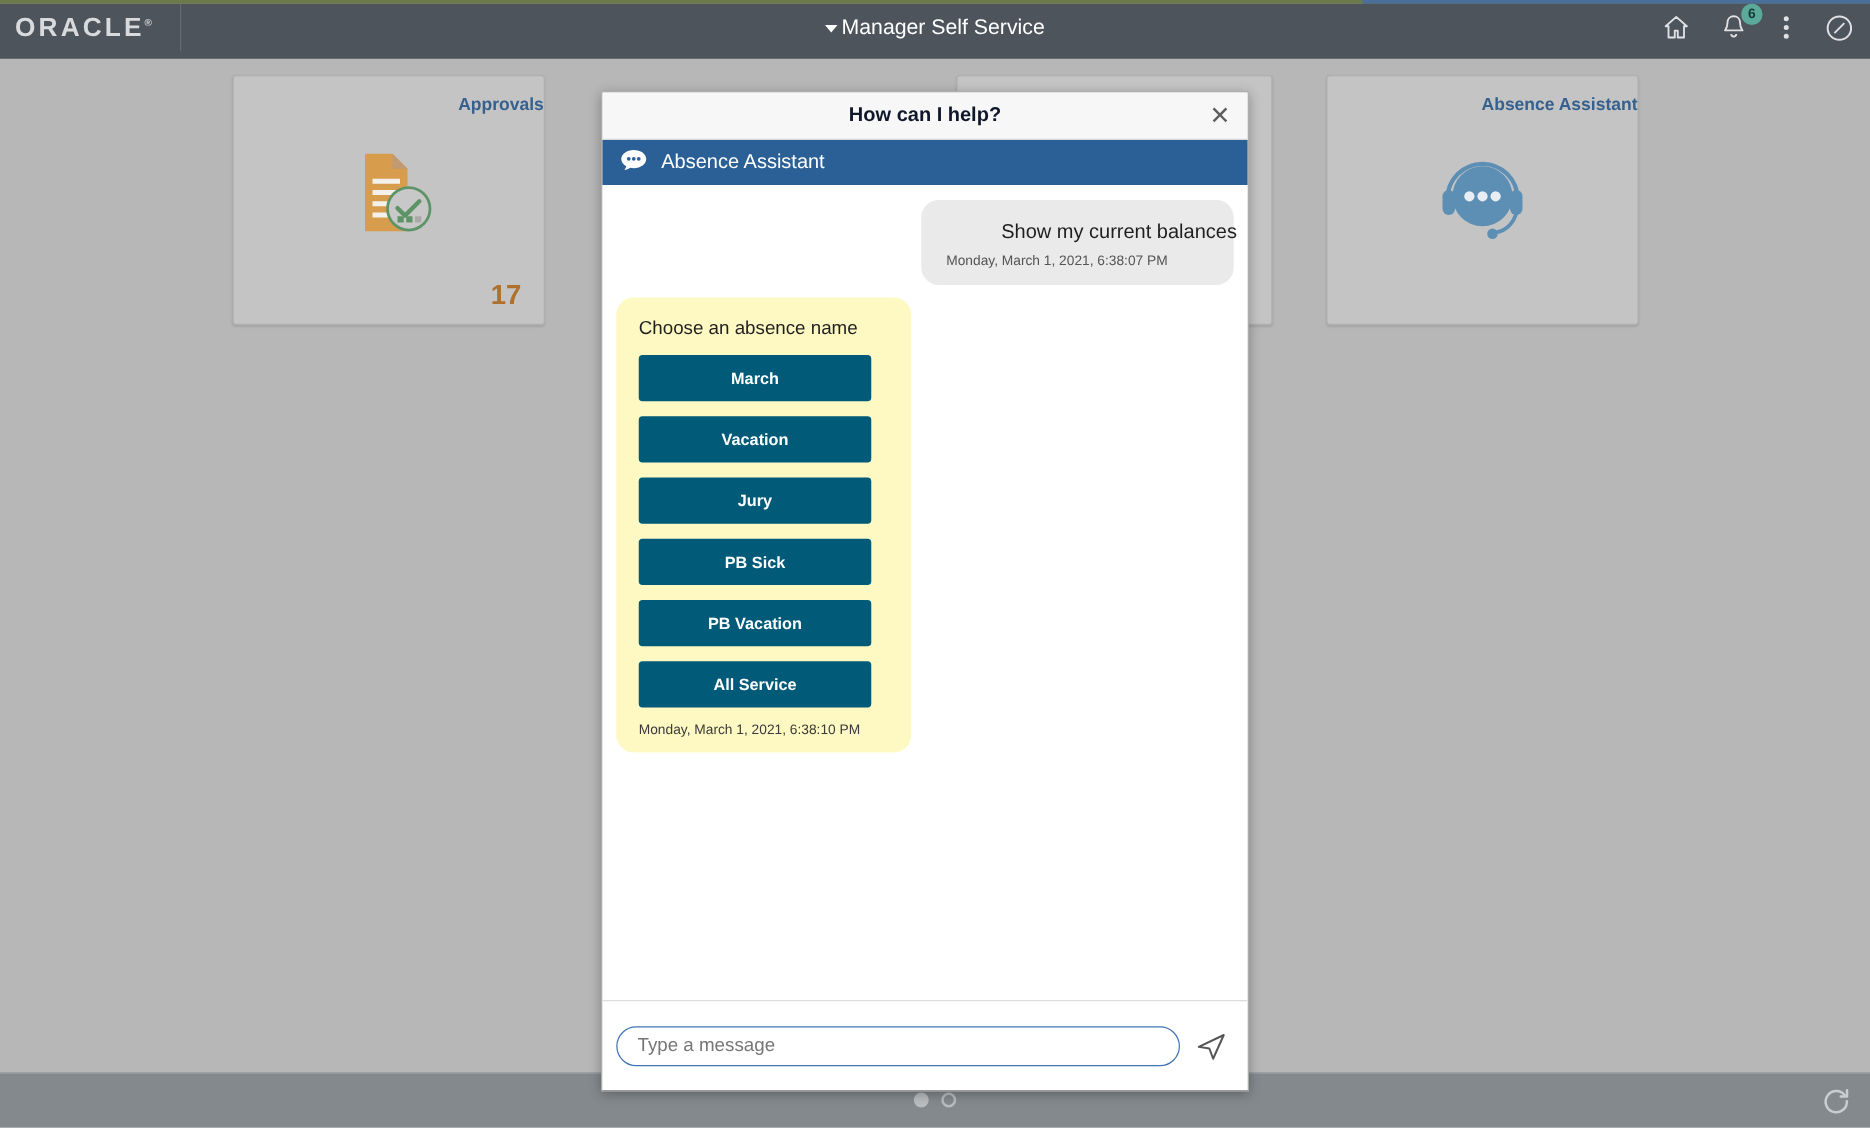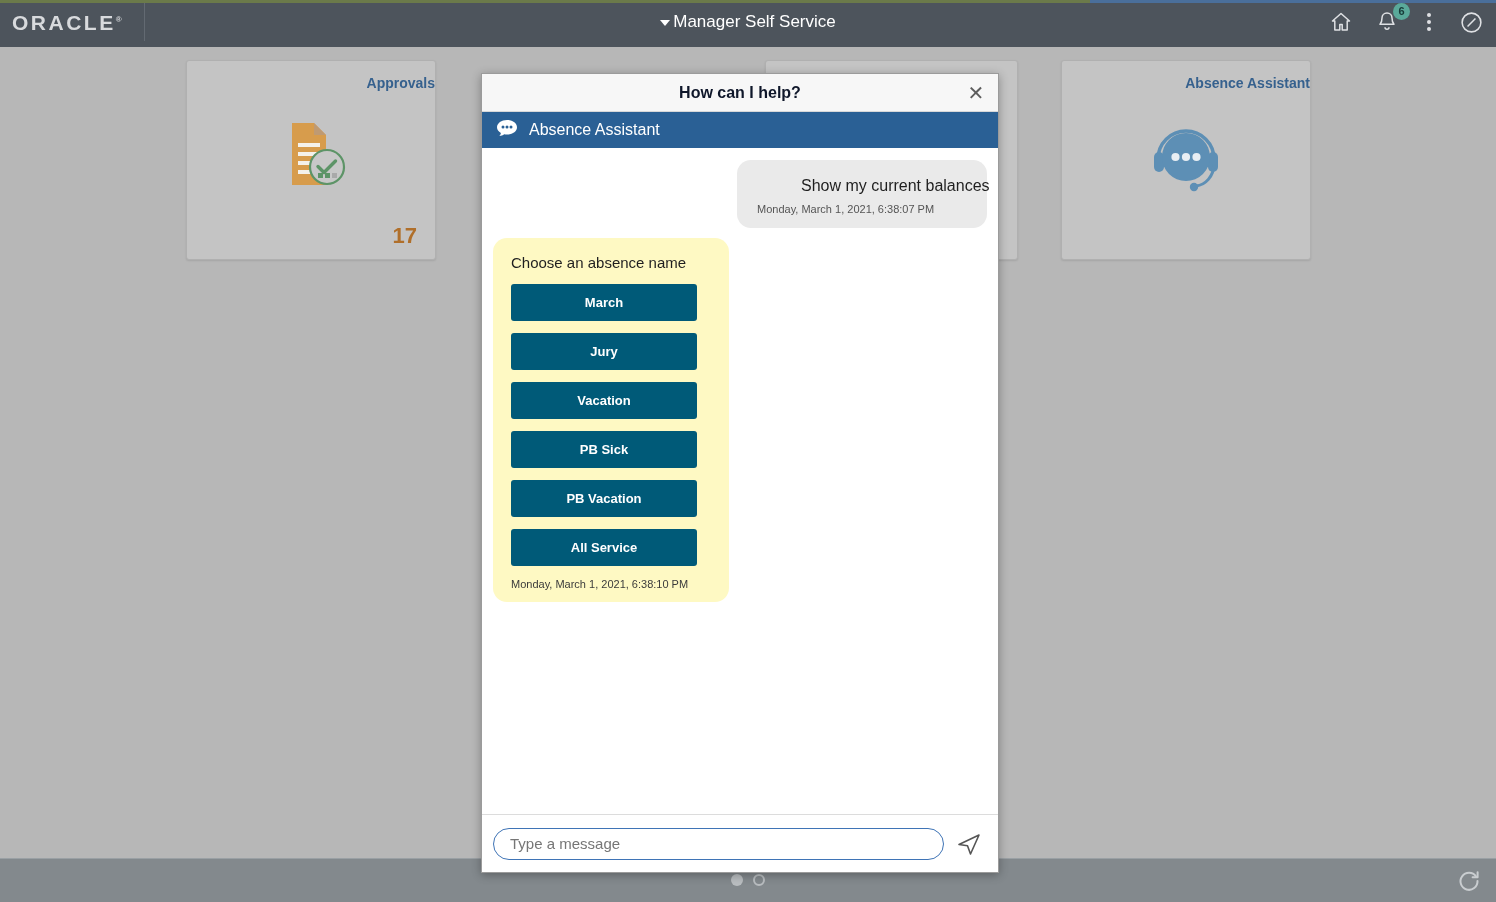--- a/index.html
+++ b/index.html
@@ -285,21 +285,21 @@
     cursor: pointer;
     font-family: "Liberation Sans", sans-serif;
   }
   .bubble-bot .ts {
     font-size: 11px;
     color: #3b3b3b;
     margin-top: 2px;
   }
 
   .chat-input-bar {
-    height: 58px;
+    height: 72px;
     border-top: 1px solid #dcdcdc;
     background: #ffffff;
     display: flex;
     align-items: center;
     padding: 0 14px 0 11px;
     gap: 10px;
   }
   .chat-input {
     flex: 1;
     height: 32px;
@@ -437,22 +437,22 @@
           <div class="text">Show my current balances</div>
           <div class="ts">Monday, March 1, 2021, 6:38:07 PM</div>
         </div>
       </div>
 
       <div class="msg-row bot">
         <div class="bubble-bot">
           <div class="prompt">Choose an absence name</div>
 
           <button class="choice-btn">March</button>
+          <button class="choice-btn">Vacation</button>
           <button class="choice-btn">Jury</button>
-          <button class="choice-btn">Vacation</button>
           <button class="choice-btn">PB Sick</button>
           <button class="choice-btn">PB Vacation</button>
           <button class="choice-btn">All Service</button>
 
           <div class="ts">Monday, March 1, 2021, 6:38:10 PM</div>
         </div>
       </div>
 
     </div>
 

